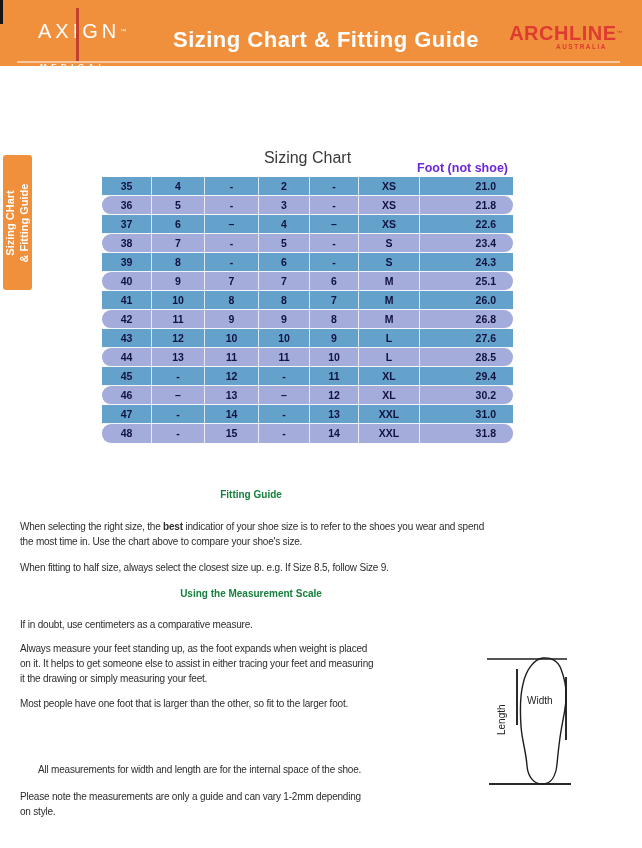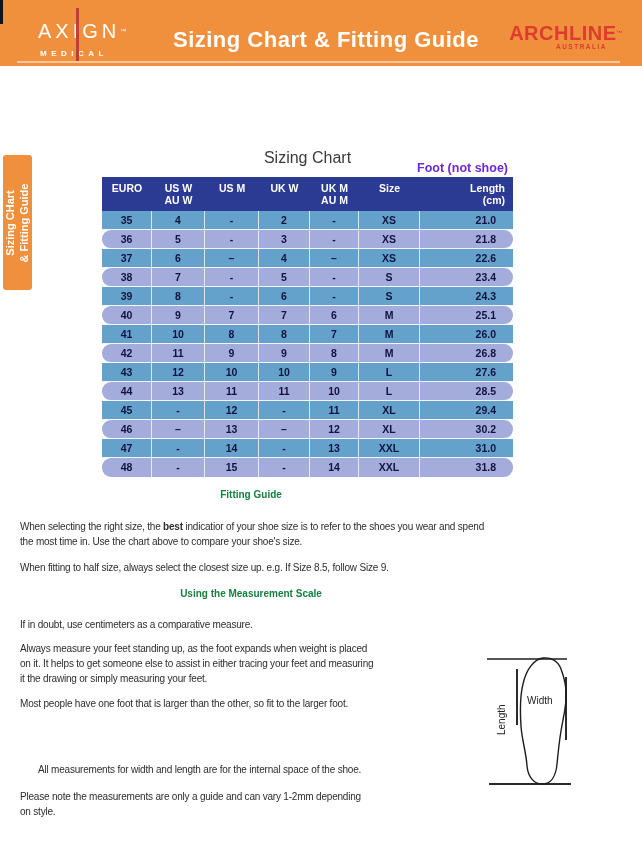--- a/index.html
+++ b/index.html
@@ -13,21 +13,21 @@
     font-family:"Liberation Sans", sans-serif;color:var(--text-dark);
   }
   .pre{white-space:pre-line;}
   
   .header{position:absolute;left:0;top:0;width:642px;height:66px;background:var(--orange);}
   .header-strip{position:absolute;left:17px;top:61px;width:603px;height:2px;background:var(--orange-light);}
   .corner-sliver{position:absolute;left:0;top:0;width:3px;height:24px;background:#151515;}
   .axign{position:absolute;left:38px;top:19px;color:#fff;}
   .axign-word{font-size:20px;font-weight:400;letter-spacing:4px;line-height:24px;}
   .axign-tm{font-size:6px;vertical-align:top;letter-spacing:0;}
-  .axign-medical{font-size:8px;font-weight:bold;letter-spacing:4.5px;margin-top:6px;margin-left:2px;}
+  .axign-medical{font-size:8px;font-weight:bold;letter-spacing:4.5px;margin-top:19px;margin-left:2px;}
   .axign-line{position:absolute;left:76px;top:8px;width:2.5px;height:54px;background:var(--axign-line-red);}
   .page-title{position:absolute;left:0;top:27px;width:642px;text-align:center;padding-left:10px;box-sizing:border-box;
     color:#fff;font-size:22px;font-weight:bold;letter-spacing:.5px;}
   .archline{position:absolute;right:19px;top:22px;text-align:right;color:var(--archline-red);}
   .archline-word{font-size:20px;font-weight:600;letter-spacing:.5px;line-height:22px;}
   .archline-tm{font-size:6px;vertical-align:top;}
   .archline-sub{font-size:6.5px;font-weight:bold;letter-spacing:1.5px;padding-right:16px;margin-top:-1px;}
   
   .side-tab{position:absolute;left:3px;top:155px;width:29px;height:135px;background:var(--orange);border-radius:3px;}
   .side-tab-inner{position:absolute;left:50%;top:50%;width:135px;height:29px;
@@ -100,32 +100,20 @@
 
 <div class="side-tab">
   <div class="side-tab-inner pre">Sizing CHart
 &amp; Fitting Guide</div>
 </div>
 
 <div class="chart-title">Sizing Chart</div>
 <div class="foot-note">Foot (not shoe)</div>
 
 <div class="stable">
-  <div class="thead">
-    <div class="hc c0 pre">EURO</div>
-    <div class="hc c1 pre">US W
-AU W</div>
-    <div class="hc c2 pre">US M</div>
-    <div class="hc c3 pre">UK W</div>
-    <div class="hc c4 pre">UK M
-AU M</div>
-    <div class="hc c5 pre">Size</div>
-    <div class="hc c6 pre">Length
-(cm)</div>
-  </div>
   <div id="tbody">
       <div class="trow blu">
     <div class="cell c0">35</div>
     <div class="cell c1">4</div>
     <div class="cell c2">-</div>
     <div class="cell c3">2</div>
     <div class="cell c4">-</div>
     <div class="cell c5">XS</div>
     <div class="cell c6">21.0</div>
   </div>

